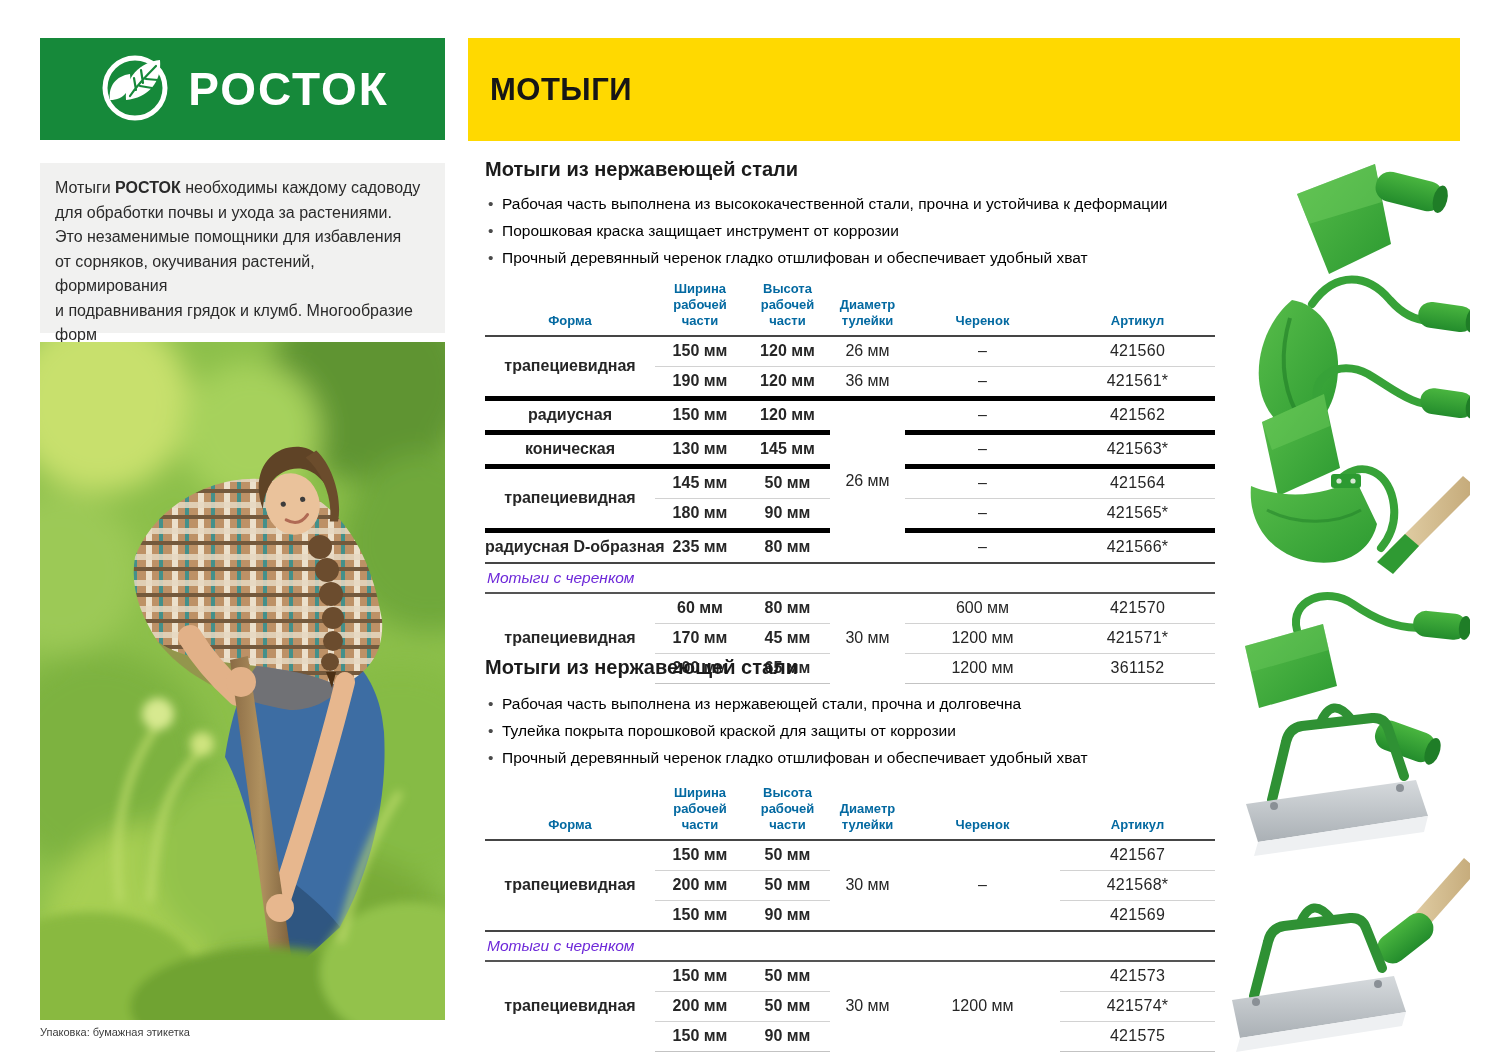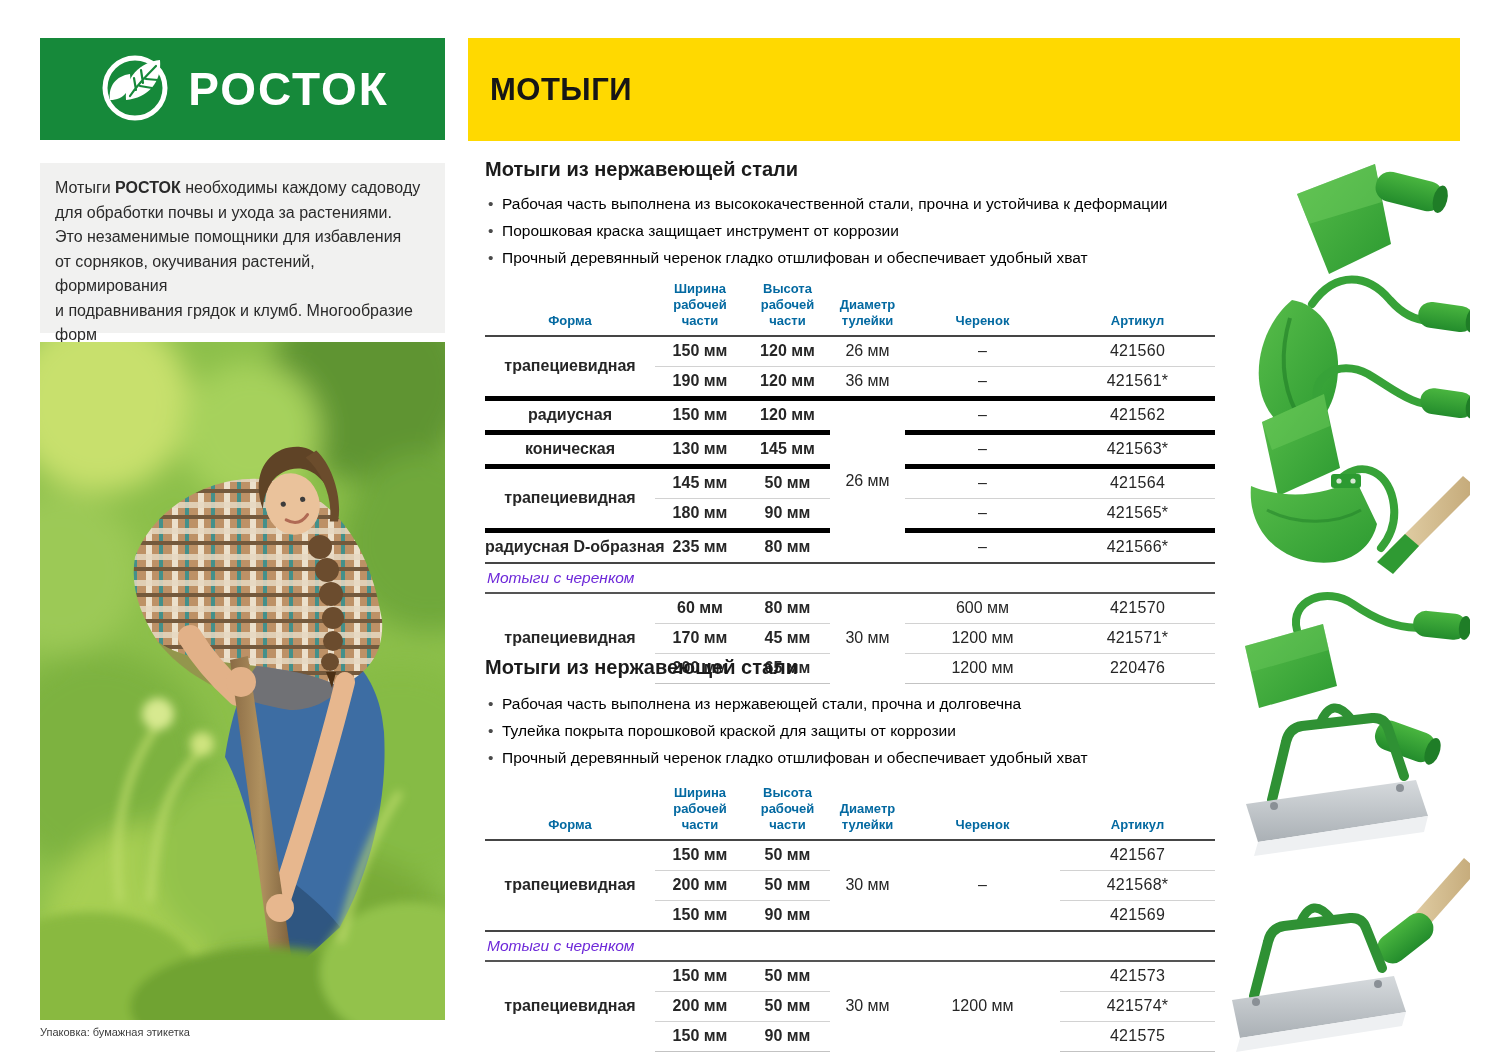--- a/index.html
+++ b/index.html
@@ -263,21 +263,21 @@
       <tr class="cont">
         <td class="bold">170 мм</td>
         <td class="bold">45 мм</td>
         <td class="gray">1200 мм</td>
         <td class="sku">421571*</td>
       </tr>
       <tr class="cont last">
         <td class="bold">200 мм</td>
         <td class="bold">65 мм</td>
         <td class="gray">1200 мм</td>
-        <td class="sku">220476</td>
+        <td class="sku">361152</td>
       </tr>
     </tbody>
   </table>
 
   <div class="sec-head" style="top:656px;">Мотыги из нержавеющей стали</div>
   <div class="bullets" style="top:694px;">
     <div class="bullet">Рабочая часть выполнена из нержавеющей стали, прочна и долговечна</div>
     <div class="bullet">Тулейка покрыта порошковой краской для защиты от коррозии</div>
     <div class="bullet">Прочный деревянный черенок гладко отшлифован и обеспечивает удобный хват</div>
   </div>

